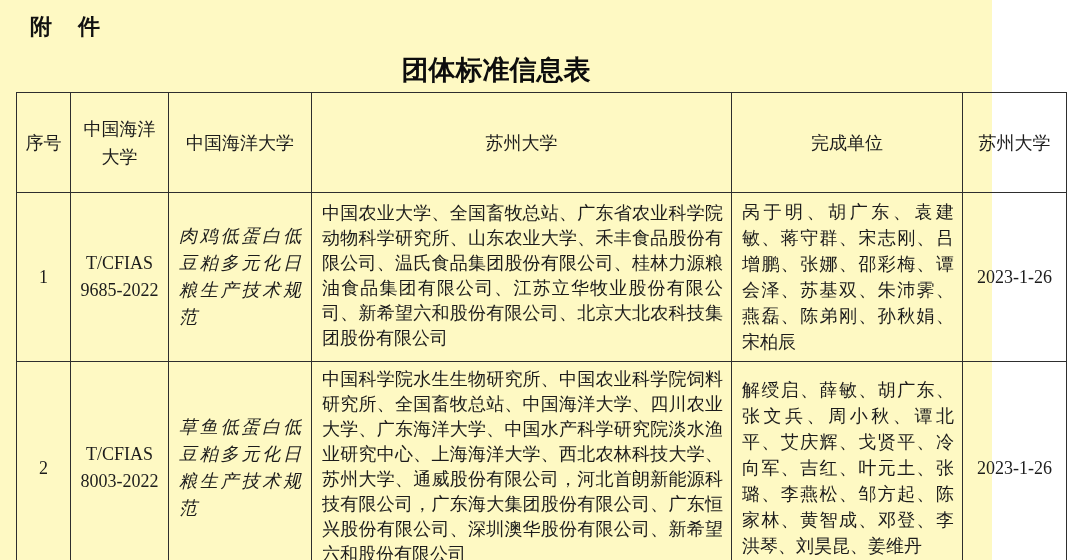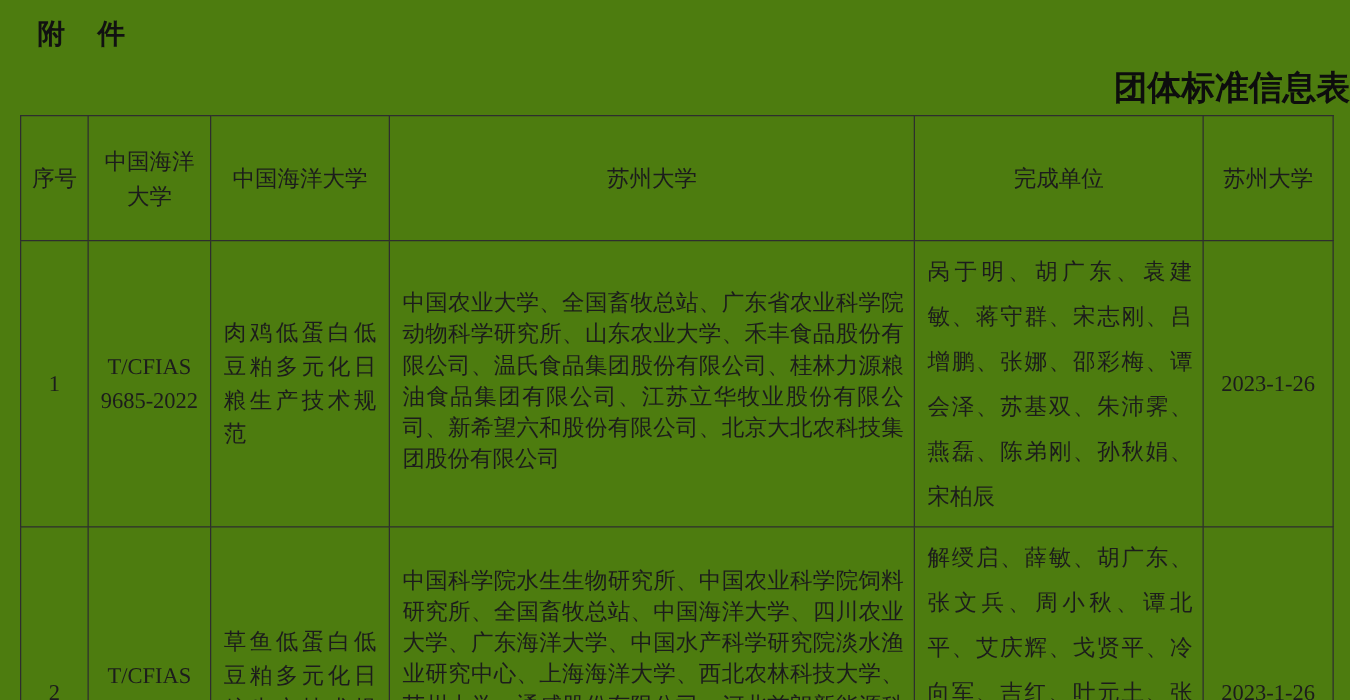--- a/index.html
+++ b/index.html
@@ -7,40 +7,40 @@
     padding: 0;
     background: #ffffff;
     width: 1080px;
     height: 560px;
     overflow: hidden;
     font-family: "Liberation Serif", "DejaVu Serif", serif;
     color: #1c1c1c;
   }
   .page {
     position: relative;
-    width: 1080px;
+    width: 992px;
     height: 560px;
-    background: #4d7c0f;
+    background: #fef9c3;
   }
   .attachment {
     position: absolute;
     left: 30px;
     top: 12px;
     font-family: "Liberation Sans", "DejaVu Sans", sans-serif;
     font-weight: bold;
     font-size: 22px;
     letter-spacing: 2px;
     color: #111;
   }
   .title {
     position: absolute;
     left: 0;
     top: 52px;
     width: 100%;
-    text-align: right;
+    text-align: center;
     font-family: "Liberation Sans", "DejaVu Sans", sans-serif;
     font-weight: bold;
     font-size: 27px;
     margin: 0;
     color: #0d0d0d;
   }
   table.std-table {
     position: absolute;
     left: 16px;
     top: 92px;
@@ -67,31 +67,32 @@
   td.c-center {
     text-align: center;
     padding: 0 4px;
     line-height: 27px;
   }
   td.c-name {
     text-align: left;
     padding: 0 10px;
     line-height: 27px;
     text-align: justify;
+    font-style: italic;
   }
   td.c-units {
     text-align: justify;
     padding: 6px 8px 6px 10px;
     line-height: 25px;
     font-family: Liberation Mono, monospace;
   }
   td.c-personnel {
     text-align: justify;
     padding: 6px 8px 6px 10px;
-    line-height: 36px;
+    line-height: 26px;
   }
 </style>
 </head>
 <body>
 
 <div class="page">
 
   <div class="attachment">附　件</div>
 
   <h1 class="title">团体标准信息表</h1>

